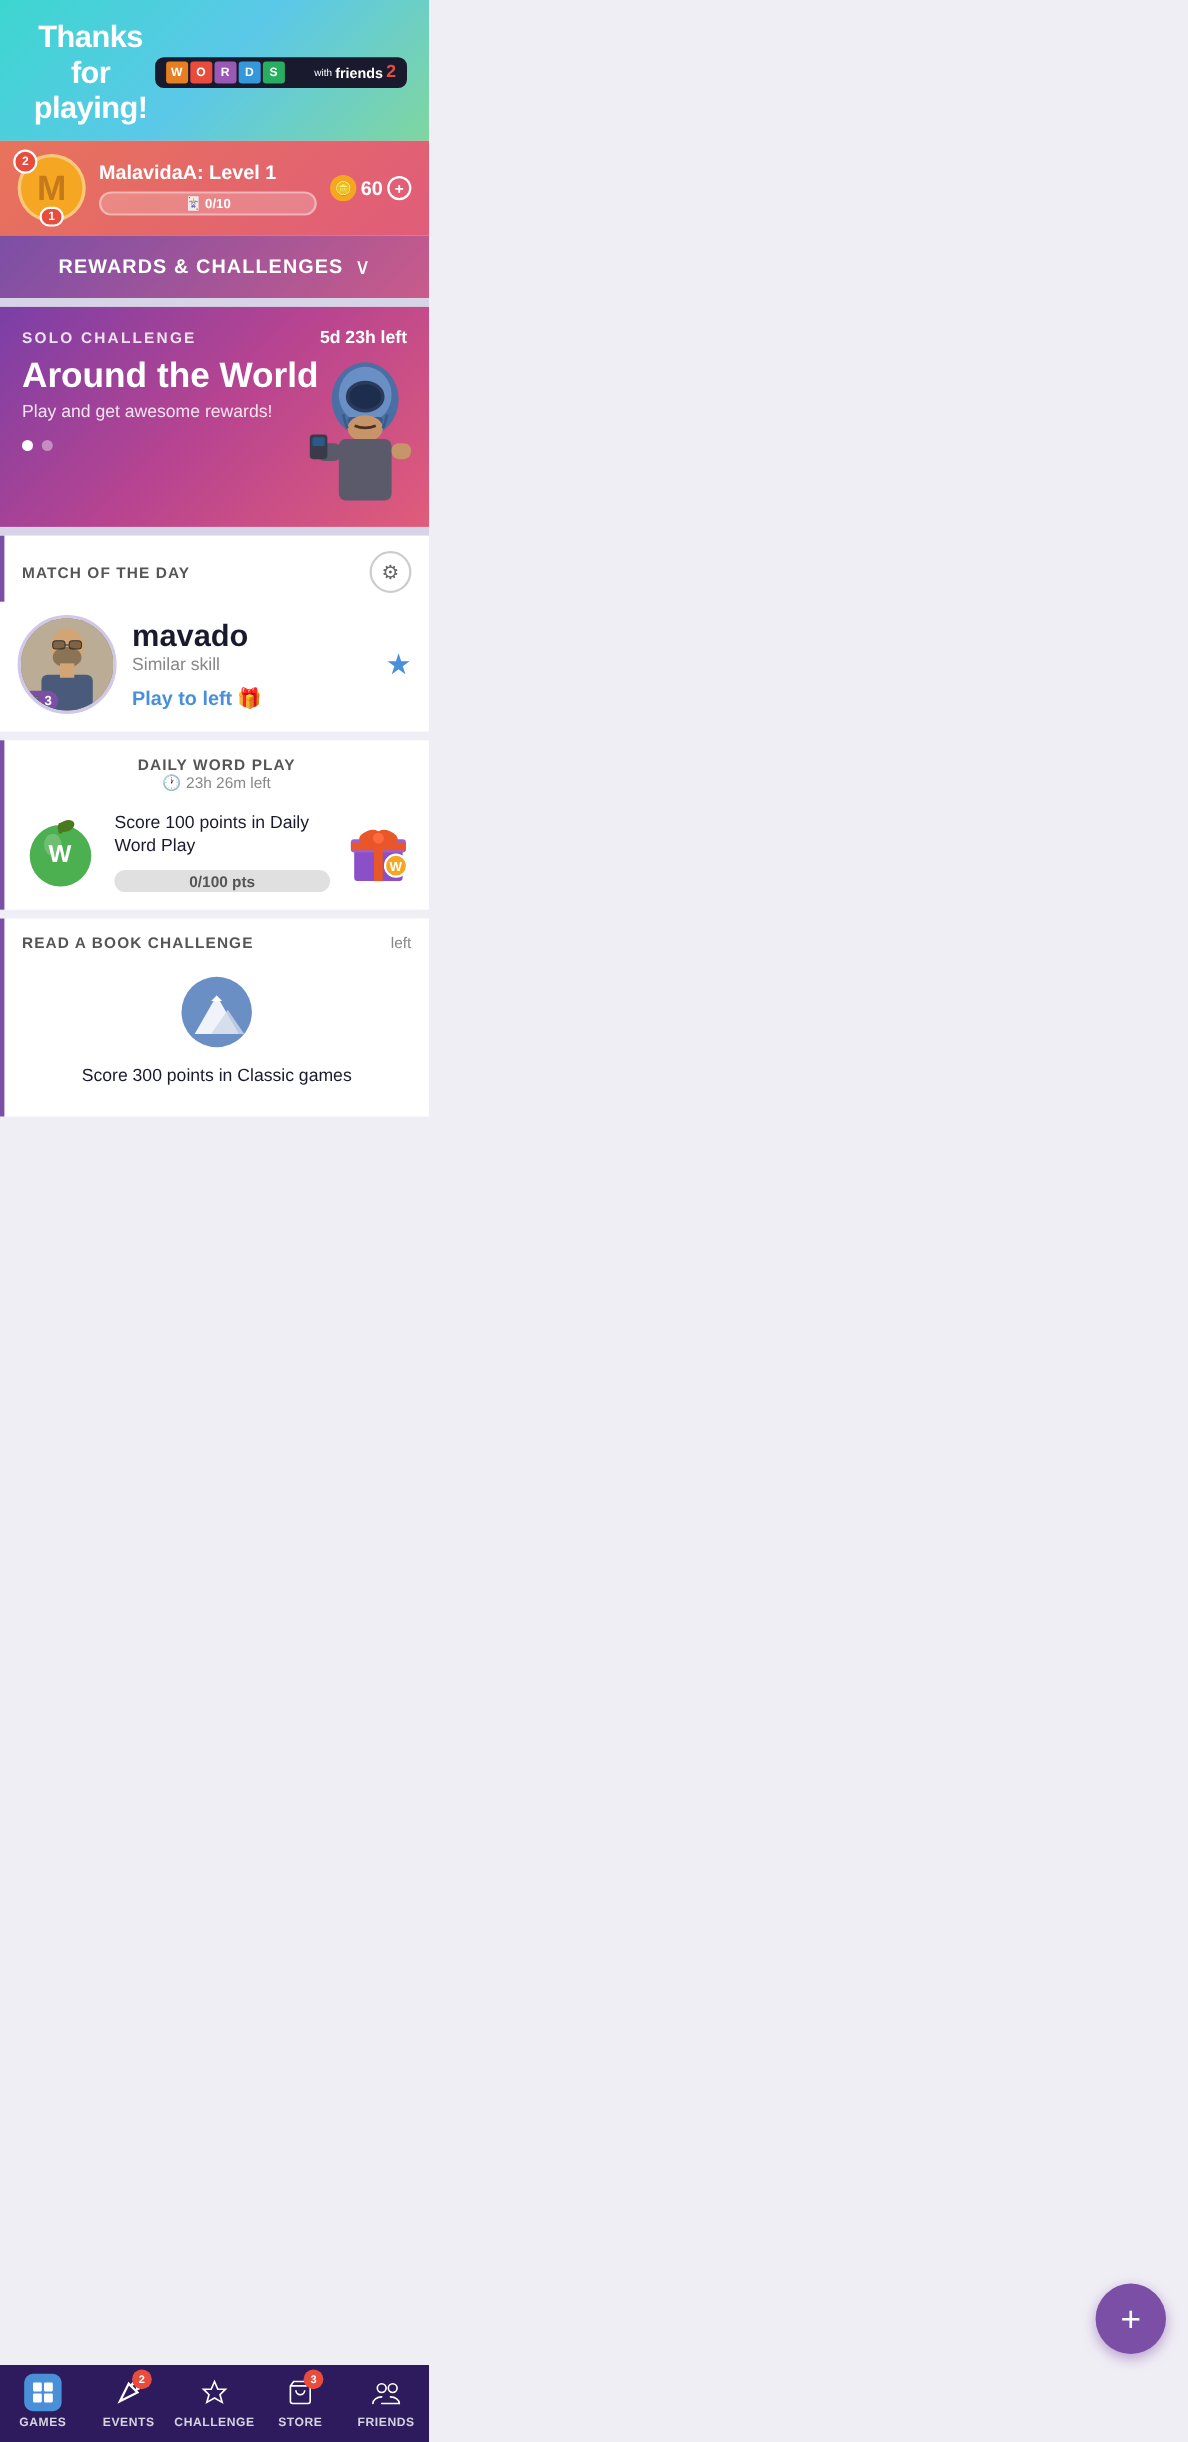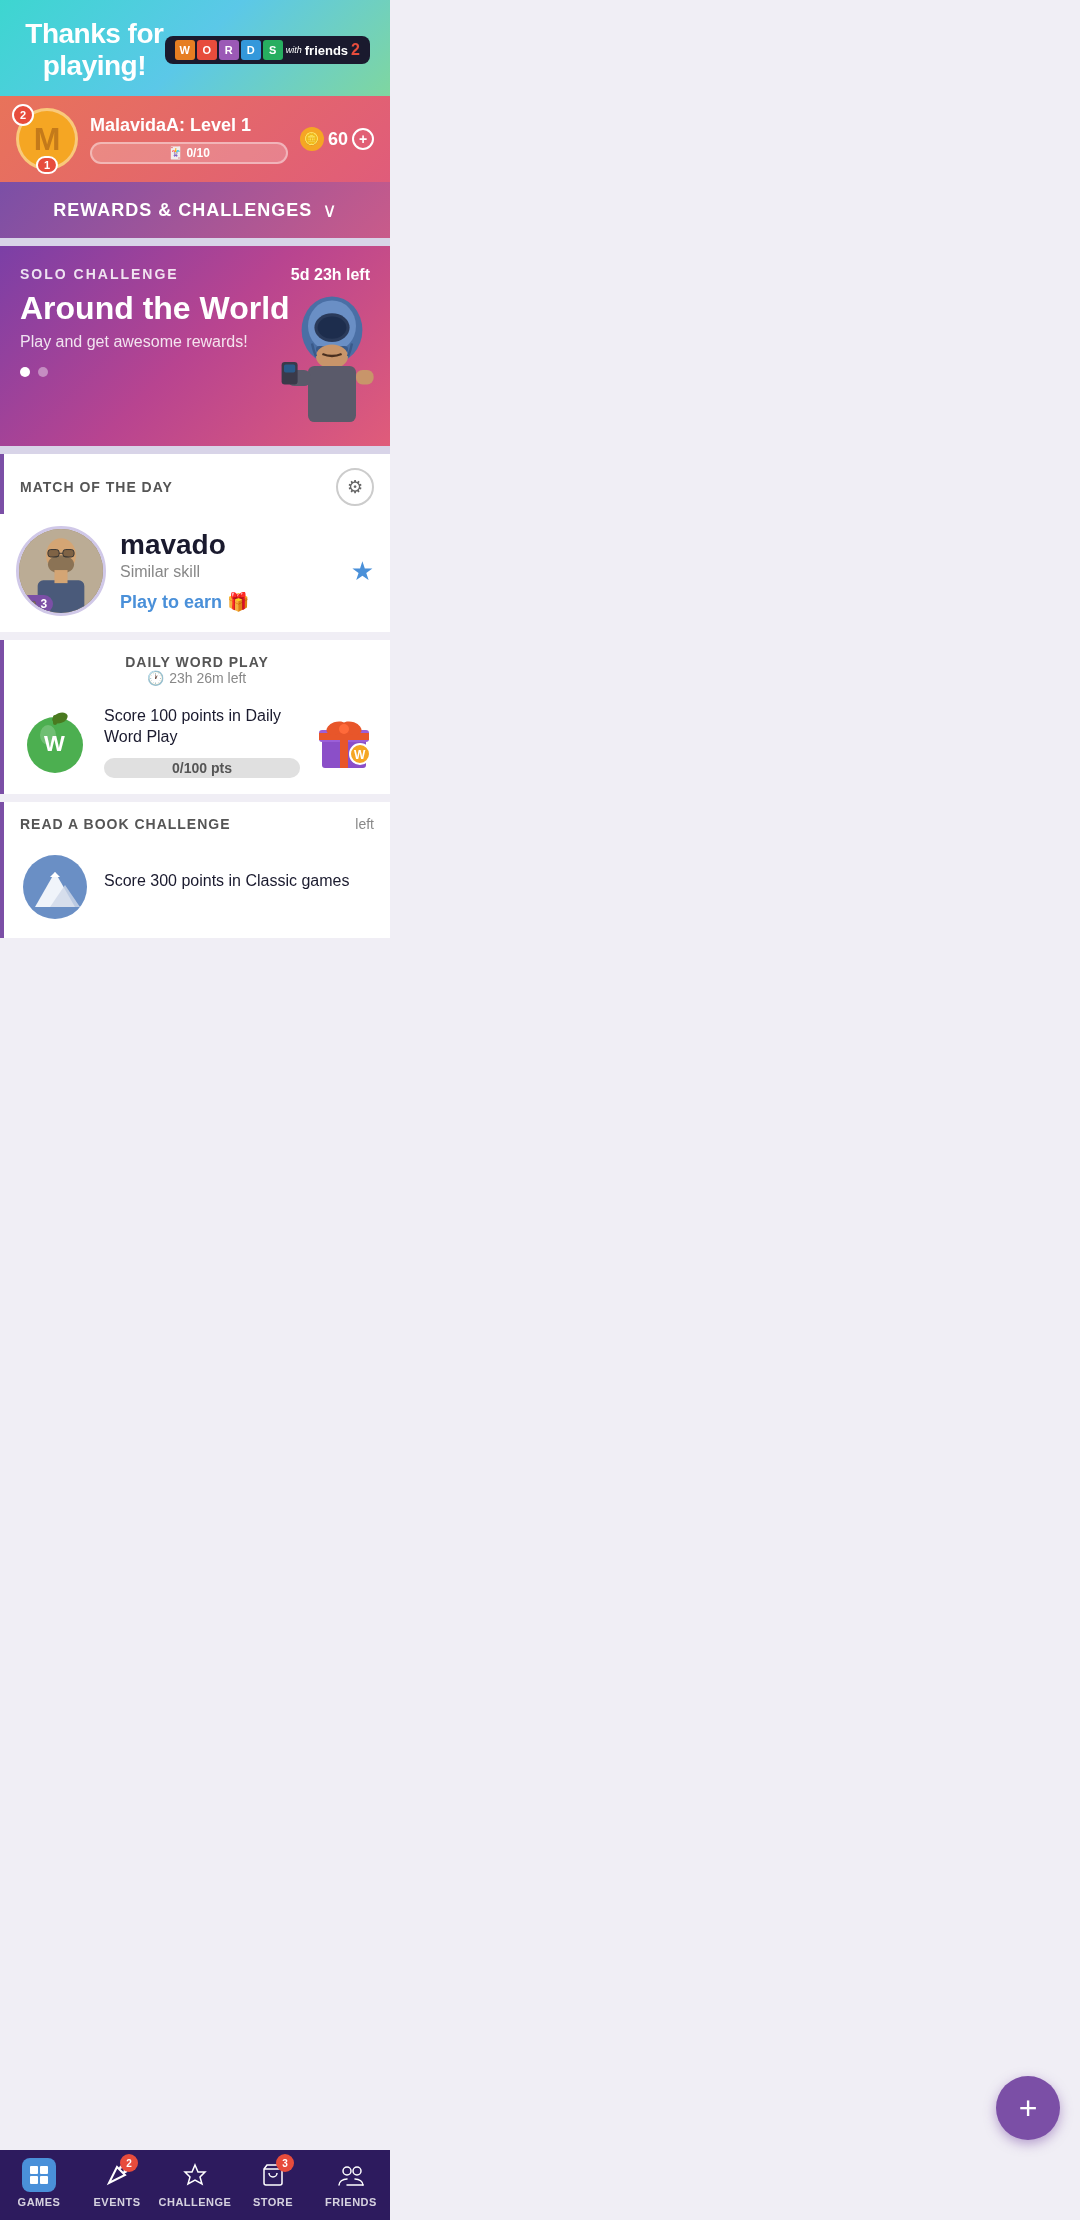--- a/index.html
+++ b/index.html
@@ -51,21 +51,21 @@
       color: white;
     }
     .logo-letter.w { background: #e67e22; }
     .logo-letter.o { background: #e74c3c; }
     .logo-letter.r { background: #9b59b6; }
     .logo-letter.d { background: #3498db; }
     .logo-letter.s { background: #27ae60; }
     .logo-with {
       color: white;
       font-size: 9px;
-      font-style: italic;
+      margin-left: 24px;
     }
     .logo-friends {
       color: white;
       font-size: 13px;
       font-weight: 800;
     }
     .logo-2 {
       color: #e74c3c;
       font-size: 16px;
       font-weight: 900;
@@ -447,20 +447,21 @@
     }
     .book-timer {
       color: #888;
       font-size: 14px;
     }
     .book-card {
       padding: 12px 16px 16px 16px;
       display: flex;
       align-items: center;
       gap: 14px;
+      flex-direction: column;
     }
     .book-icon {
       width: 70px;
       height: 70px;
       flex-shrink: 0;
     }
 
     
     .fab {
       position: fixed;
@@ -662,21 +663,21 @@
         </svg>
       </div>
       <div class="avatar-level-badge">
         <span style="font-size:10px;">🎮</span>
         <span class="avatar-level-text">3</span>
       </div>
     </div>
     <div class="match-info">
       <div class="match-name">mavado</div>
       <div class="match-skill">Similar skill</div>
-      <div class="play-earn">Play to earn 🎁</div>
+      <div class="play-earn">Play to left 🎁</div>
     </div>
     <div class="star-btn">★</div>
   </div>
 </div>
 
 <div class="daily-section">
   <div class="daily-header">
     <span class="section-label">DAILY WORD PLAY</span>
     <div class="daily-timer">
       <span>🕐</span>

